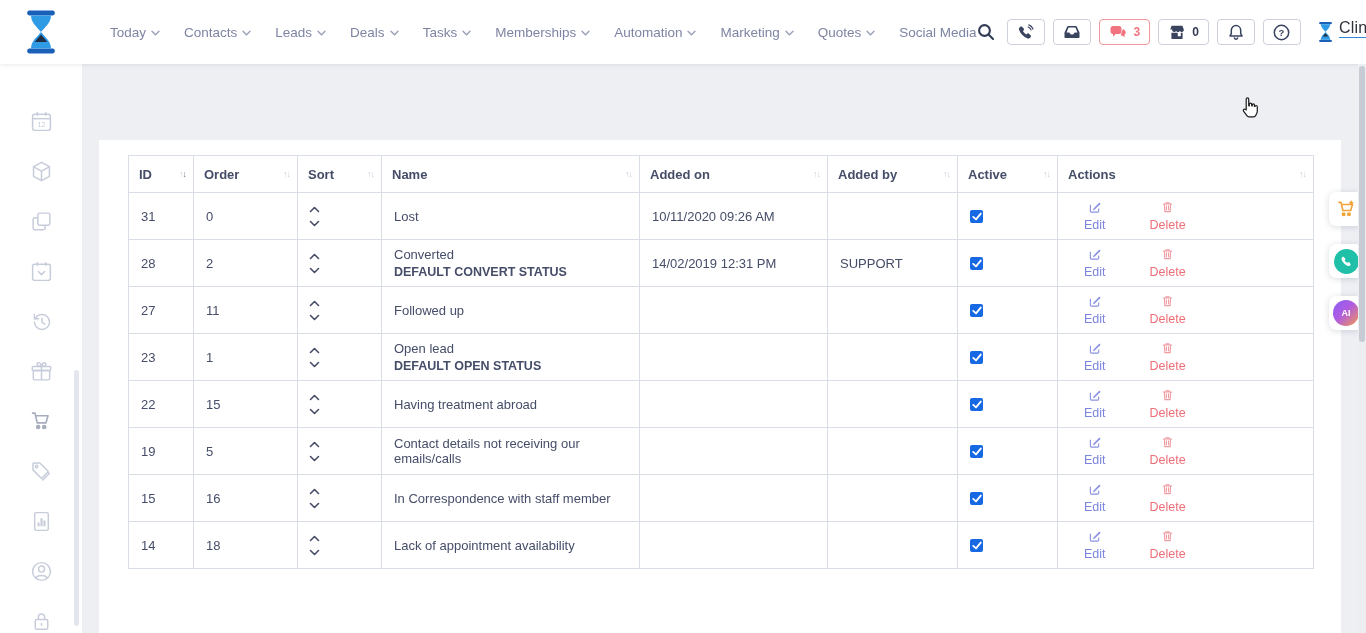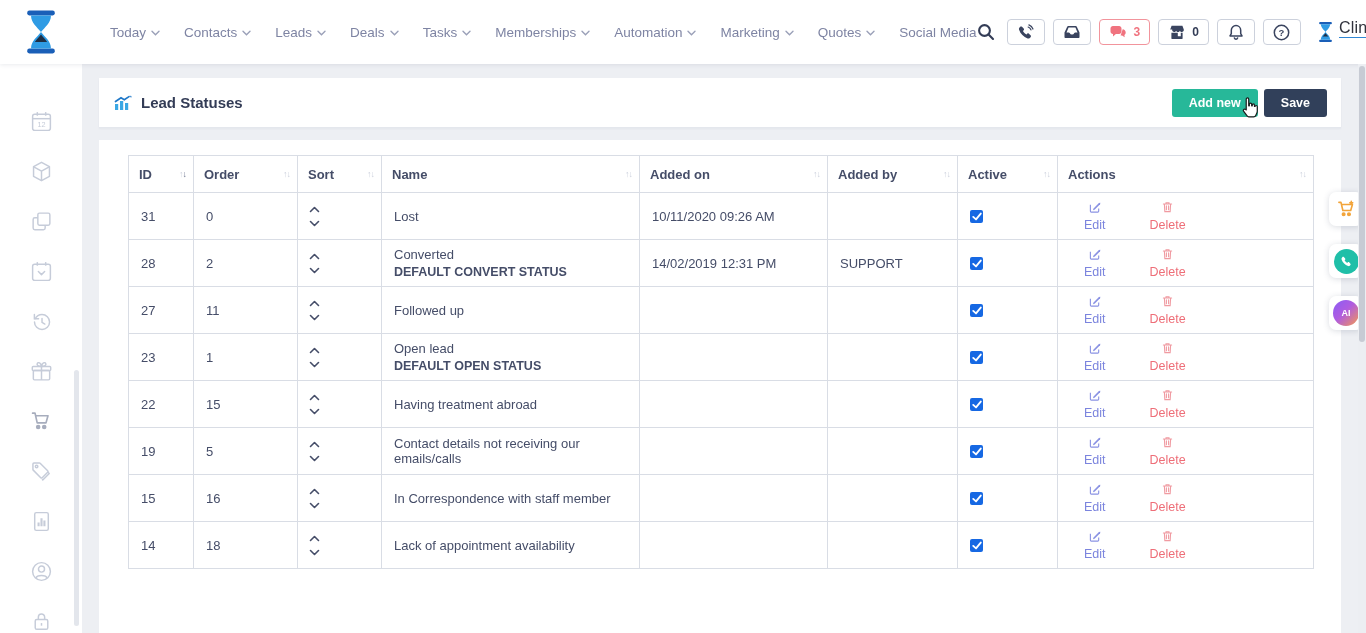--- a/index.html
+++ b/index.html
@@ -324,36 +324,20 @@
       <rect x="5" y="9" width="12" height="9.5" rx="1.5"></rect>
         <path d="M8 9V6.8a3 3 0 016 0V9"></path>
         <line x1="11" y1="12.5" x2="11" y2="15"></line>
     </svg>
   </span>
   <span class="side-scroll"></span>
 </aside>
 
 <div class="main">
 
-  <div class="card-header">
-    <div class="title-wrap">
-      <svg width="18" height="16" viewBox="0 0 18 16">
-        <rect x="1" y="9" width="3.2" height="6" fill="#3aa7e4"></rect>
-        <rect x="6" y="6" width="3.2" height="9" fill="#3aa7e4"></rect>
-        <rect x="11" y="8" width="3.2" height="7" fill="#3aa7e4"></rect>
-        <path d="M1.5 6.5L7 2.8l3.3 2L15 1.6" fill="none" stroke="#1f78c8" stroke-width="1.7" stroke-linecap="round"></path>
-        <path d="M15.8 0.8l1.7 0.3-0.4 1.8z" fill="#1f78c8"></path>
-      </svg>
-      <span class="page-title">Lead Statuses</span>
-    </div>
-    <div class="hdr-buttons">
-      <button class="btn btn-add">Add new</button>
-      <button class="btn btn-save">Save</button>
-    </div>
-  </div>
 
   <div class="panel">
 
     <table>
       <colgroup>
         <col style="width:65px">
           <col style="width:104px">
           <col style="width:84px">
           <col style="width:258px">
         <col style="width:188px">

